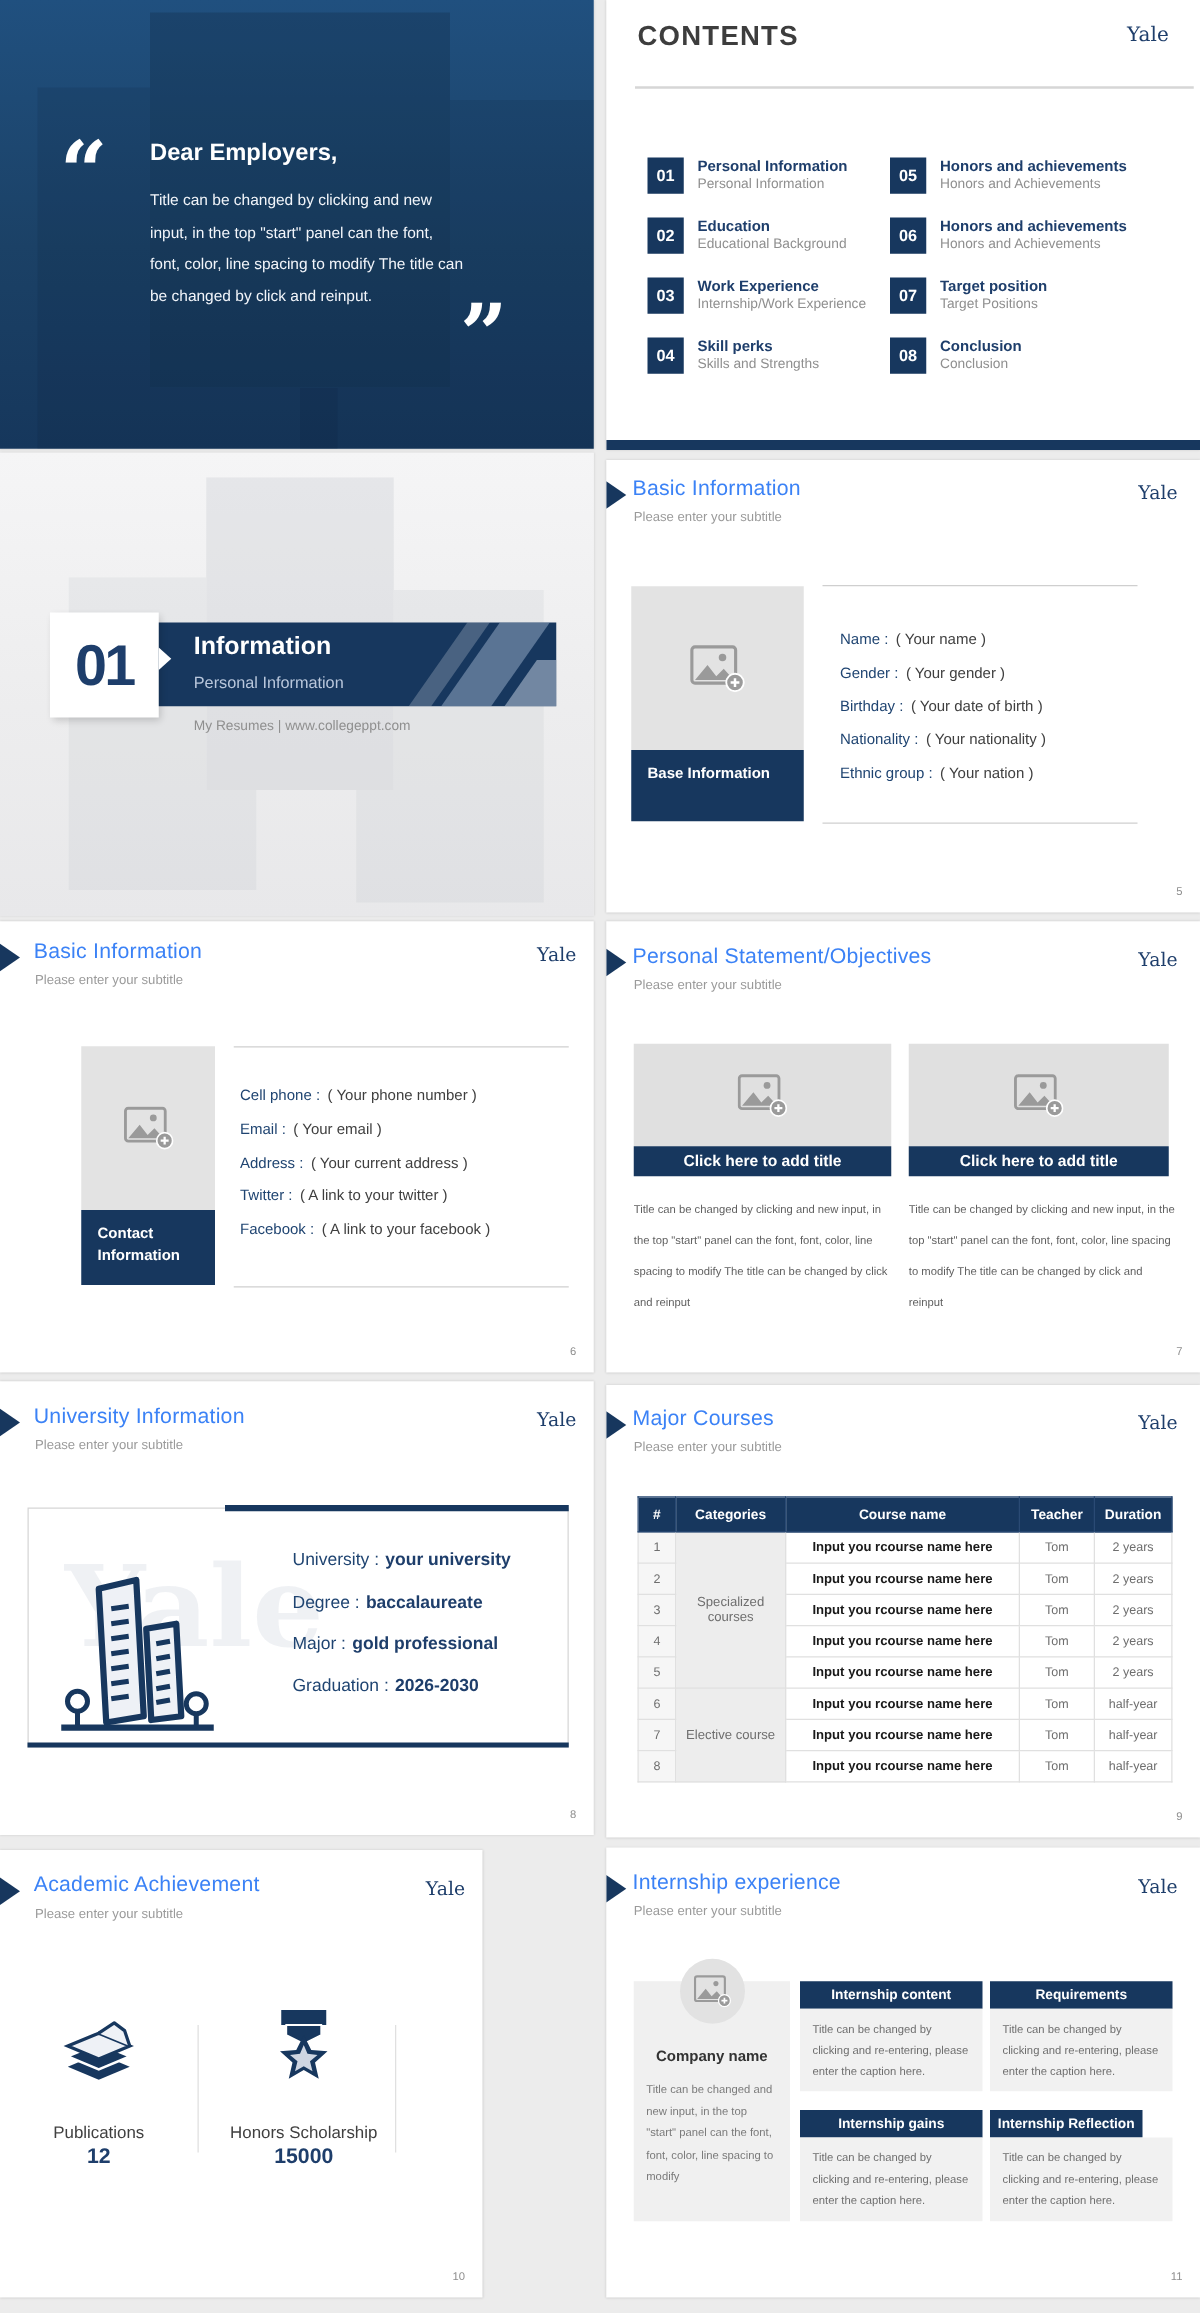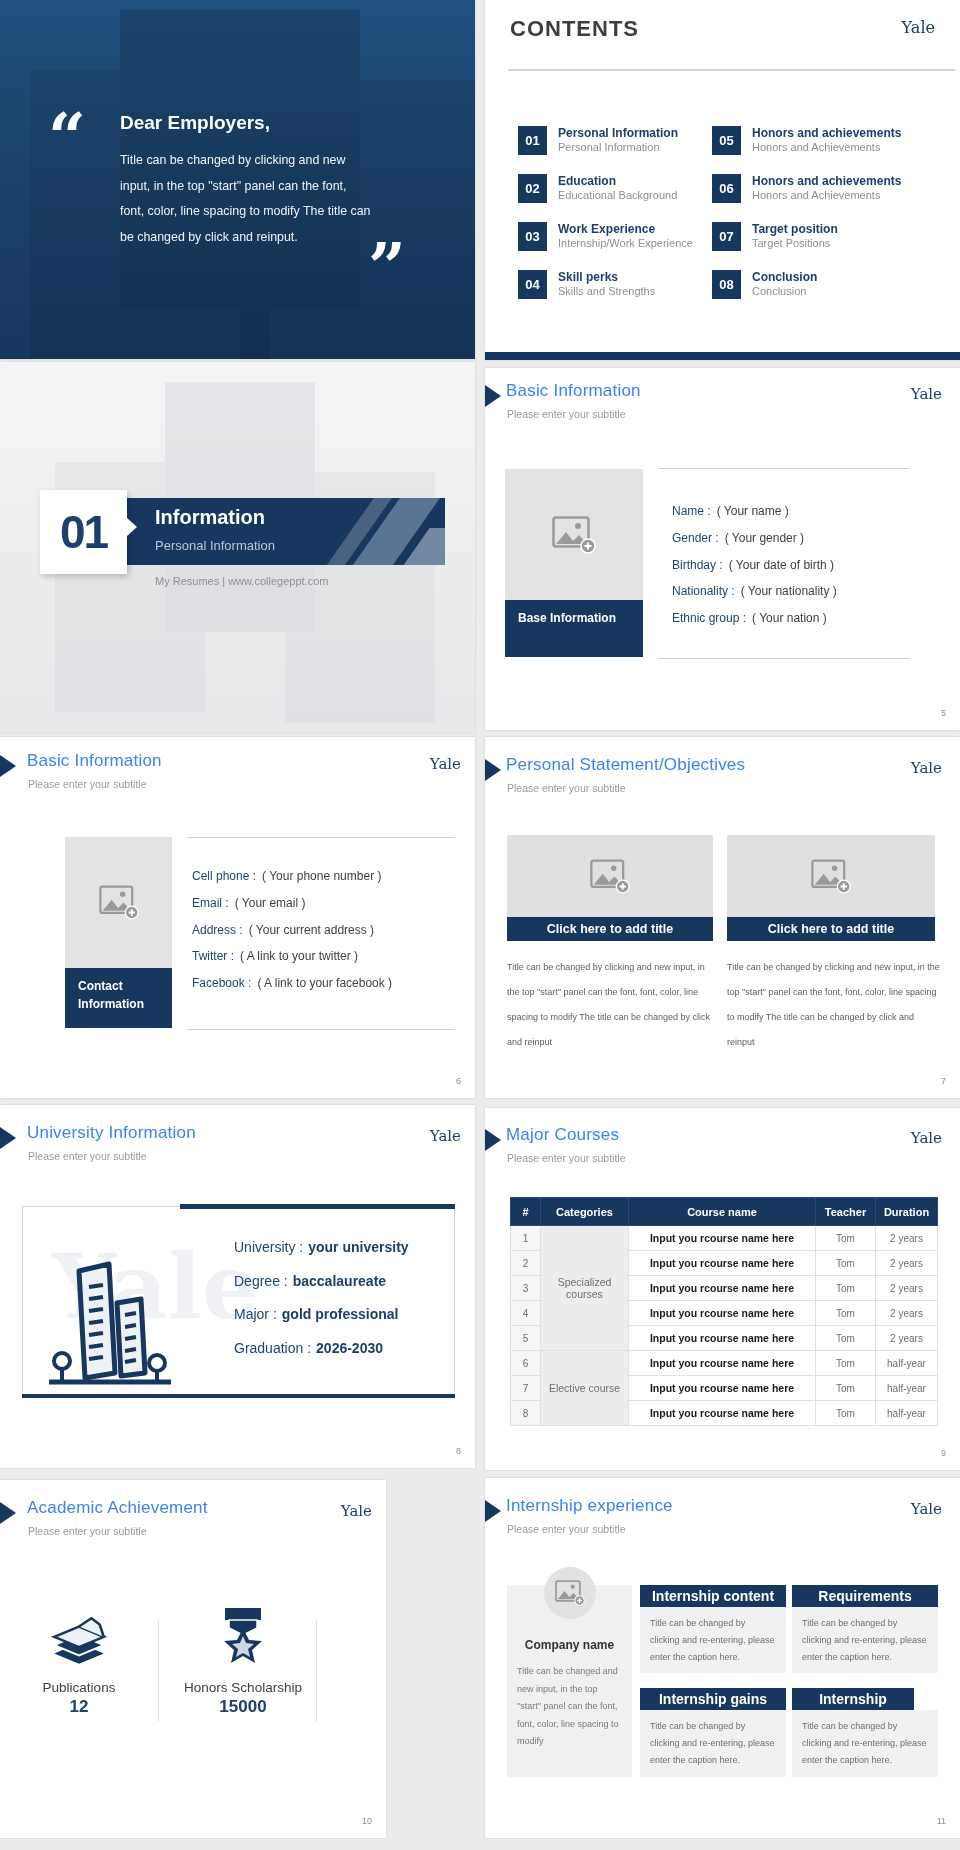--- a/index.html
+++ b/index.html
@@ -81,31 +81,31 @@
   .crs-table th{background:#17375e;color:#fff;font-size:11px;font-weight:bold;height:25px;border:1px solid #2a4a74;}
   .crs-table td{font-size:10px;height:22px;text-align:center;border:1px solid #e0e0e0;color:#6e6e6e;}
   .crs-table td.cnum{background:#f6f6f6;}
   .crs-table td.ccat{background:#ededed;font-size:10.5px;}
   .crs-table td.cname{font-weight:bold;color:#1a1a1a;font-size:10.5px;}
 
   
   .academic{left:0;top:1480px;width:386px;height:358px;}
   .ac-cell{position:absolute;width:158px;text-align:center;}
   .ac-icon{height:64px;display:flex;align-items:flex-end;justify-content:center;}
-  .ac-label{margin-top:10px;font-size:13.5px;color:#404040;}
+  .ac-label{margin-top:28px;font-size:13.5px;color:#404040;}
   .ac-value{margin-top:2px;font-size:17px;font-weight:bold;color:#1e3e6b;}
   .ac-div{position:absolute;top:140px;width:1px;height:102px;background:#e0e0e0;}
 
   
   .internship{left:485px;top:1478px;width:475px;height:360px;}
   .in-left{position:absolute;left:22px;top:107px;width:125px;height:192px;background:#f0f0f0;}
   .in-circle{position:absolute;left:59px;top:89px;width:52px;height:52px;border-radius:50%;background:#e2e2e2;display:flex;align-items:center;justify-content:center;}
   .in-company{position:absolute;left:22px;top:160px;width:125px;text-align:center;font-size:12px;font-weight:bold;color:#333;}
   .in-cbody{position:absolute;left:32px;top:185px;width:106px;font-size:9px;line-height:1.95;color:#7a7a7a;}
-  .in-bar{position:absolute;height:22px;background:#17375e;color:#fff;font-size:14px;font-weight:bold;text-align:center;line-height:22px;}
+  .in-bar{position:absolute;height:22px;background:#17375e;color:#fff;font-size:11px;font-weight:bold;text-align:center;line-height:22px;}
   .in-body{position:absolute;background:#f1f1f1;font-size:9px;line-height:1.9;color:#6e6e6e;padding:8px 10px;box-sizing:border-box;}
 </style>
 </head>
 <body>
 
 <div class="page">
 
   <div class="slide hero">
     <div class="hero-quote" style="left:48px;top:118px;">“</div>
     <div class="hero-title">Dear Employers,</div>

